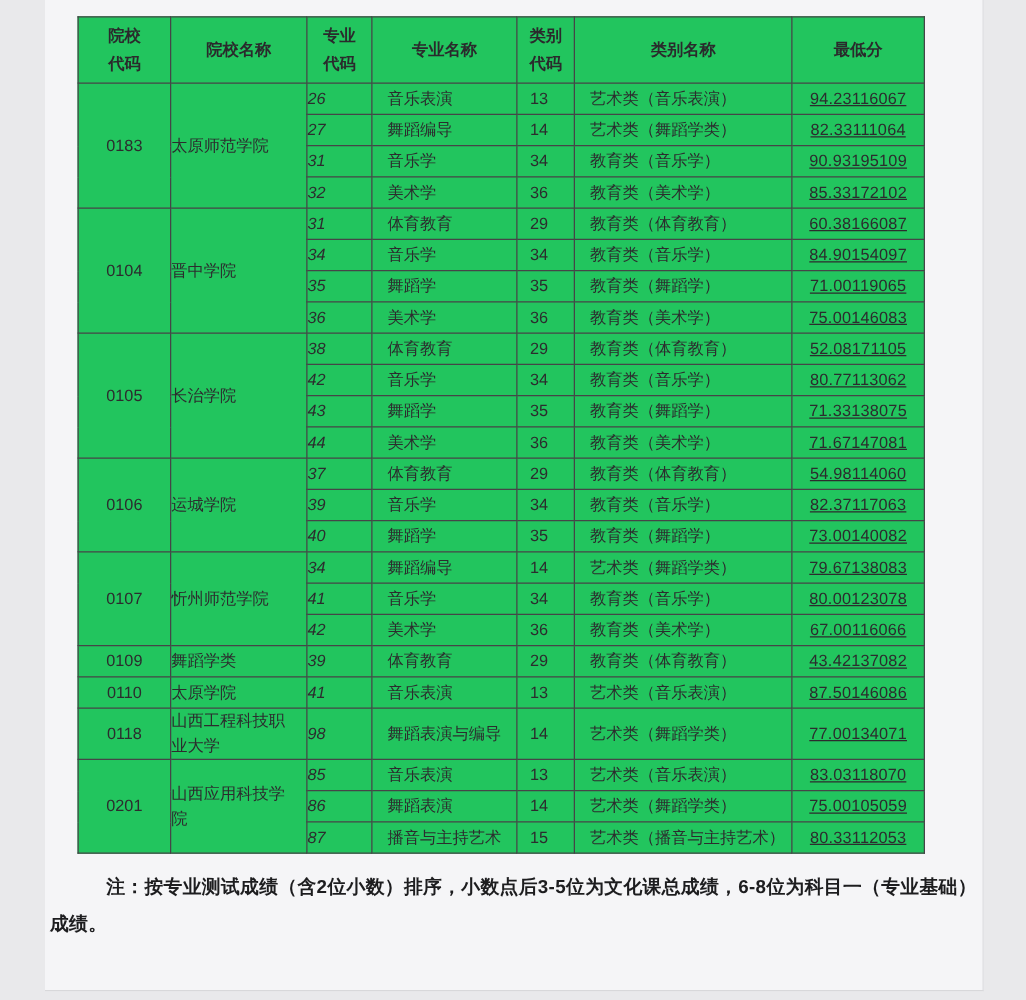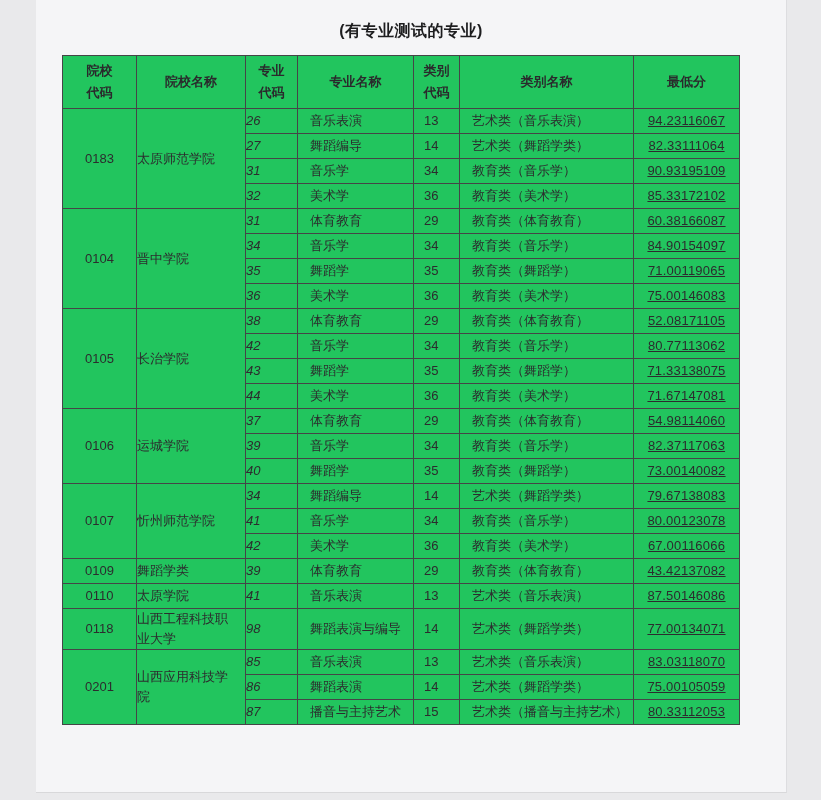--- a/index.html
+++ b/index.html
@@ -64,21 +64,20 @@
     line-height:30px;
     text-indent:45px;
     letter-spacing:.3px;
   }
 </style>
 </head>
 <body>
 
 <div class="card">
 
-  <div class="page-title">(有专业测试的专业)</div>
 
   <table class="score-table">
     <colgroup>
       <col style="width:74px">
       <col style="width:109px">
       <col style="width:52px">
       <col style="width:116px">
       <col style="width:46px">
       <col style="width:174px">
       <col style="width:106px">
@@ -277,14 +276,15 @@
         <tr>
           <td class="c-mcode">87</td>
           <td class="c-mname">播音与主持艺术</td>
           <td class="c-ccode">15</td>
           <td class="c-cname">艺术类（播音与主持艺术）</td>
           <td class="c-score">80.33112053</td>
         </tr>
       </tbody>
   </table>
 
+  <div class="footnote">注：按专业测试成绩（含2位小数）排序，小数点后3-5位为文化课总成绩，6-8位为科目一（专业基础）成绩。</div>
 
 </div>
 
 </body></html>

